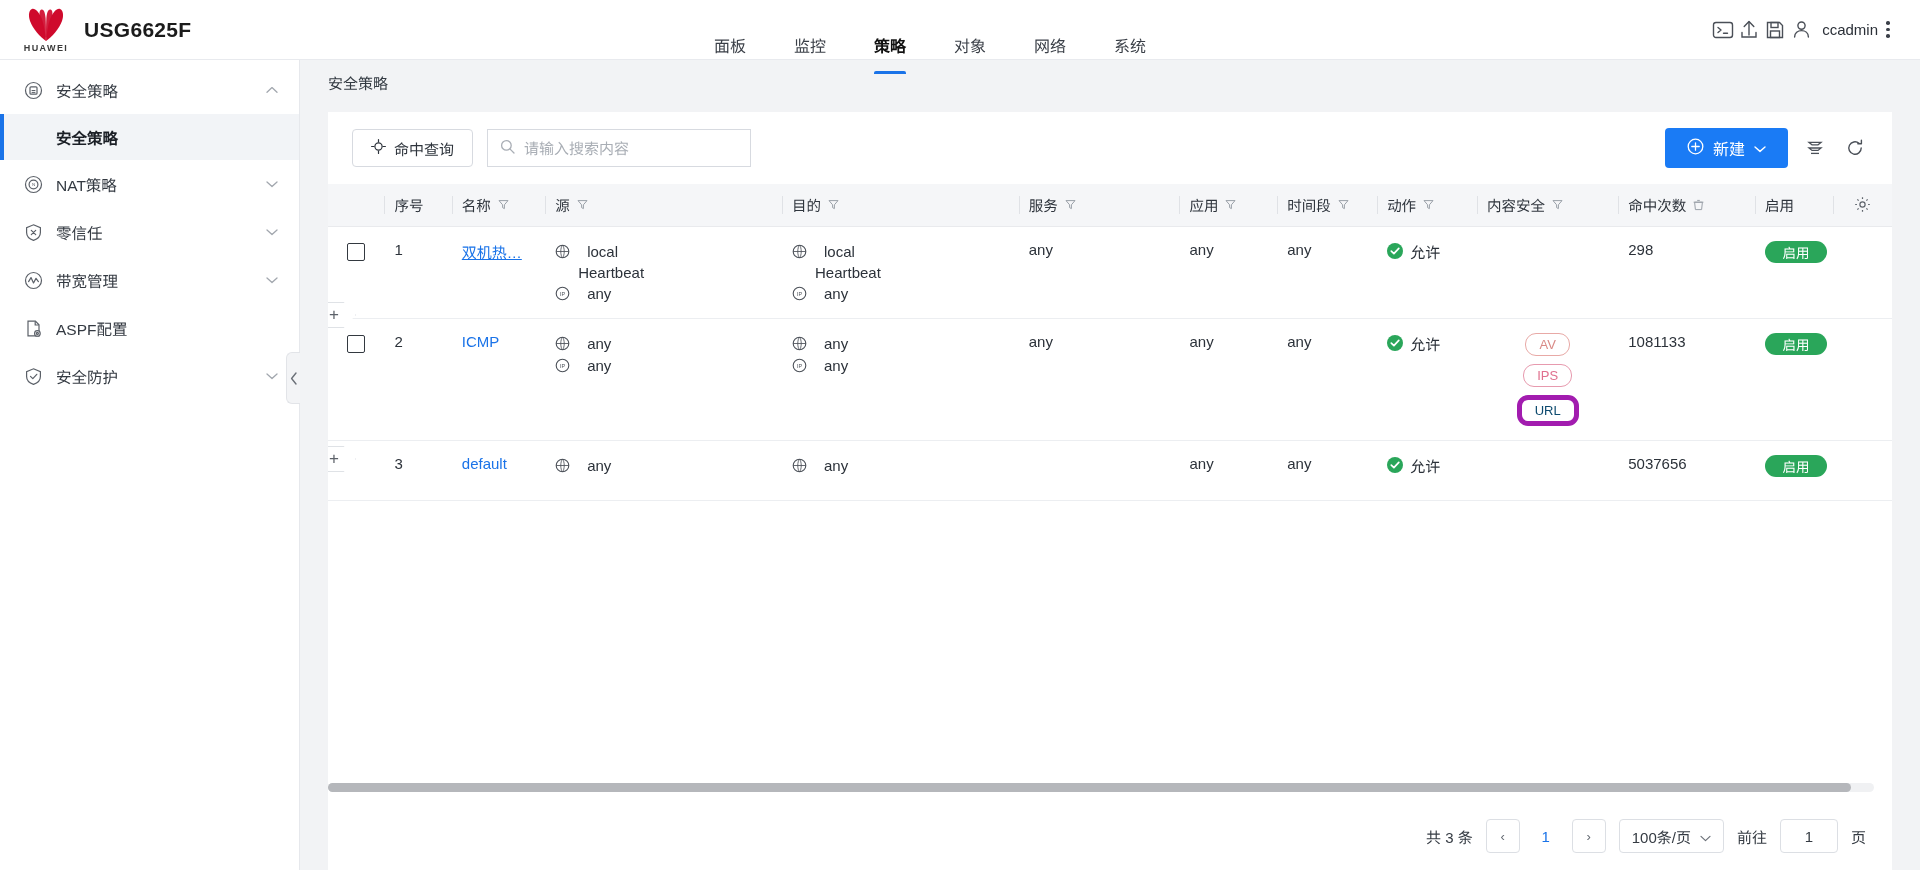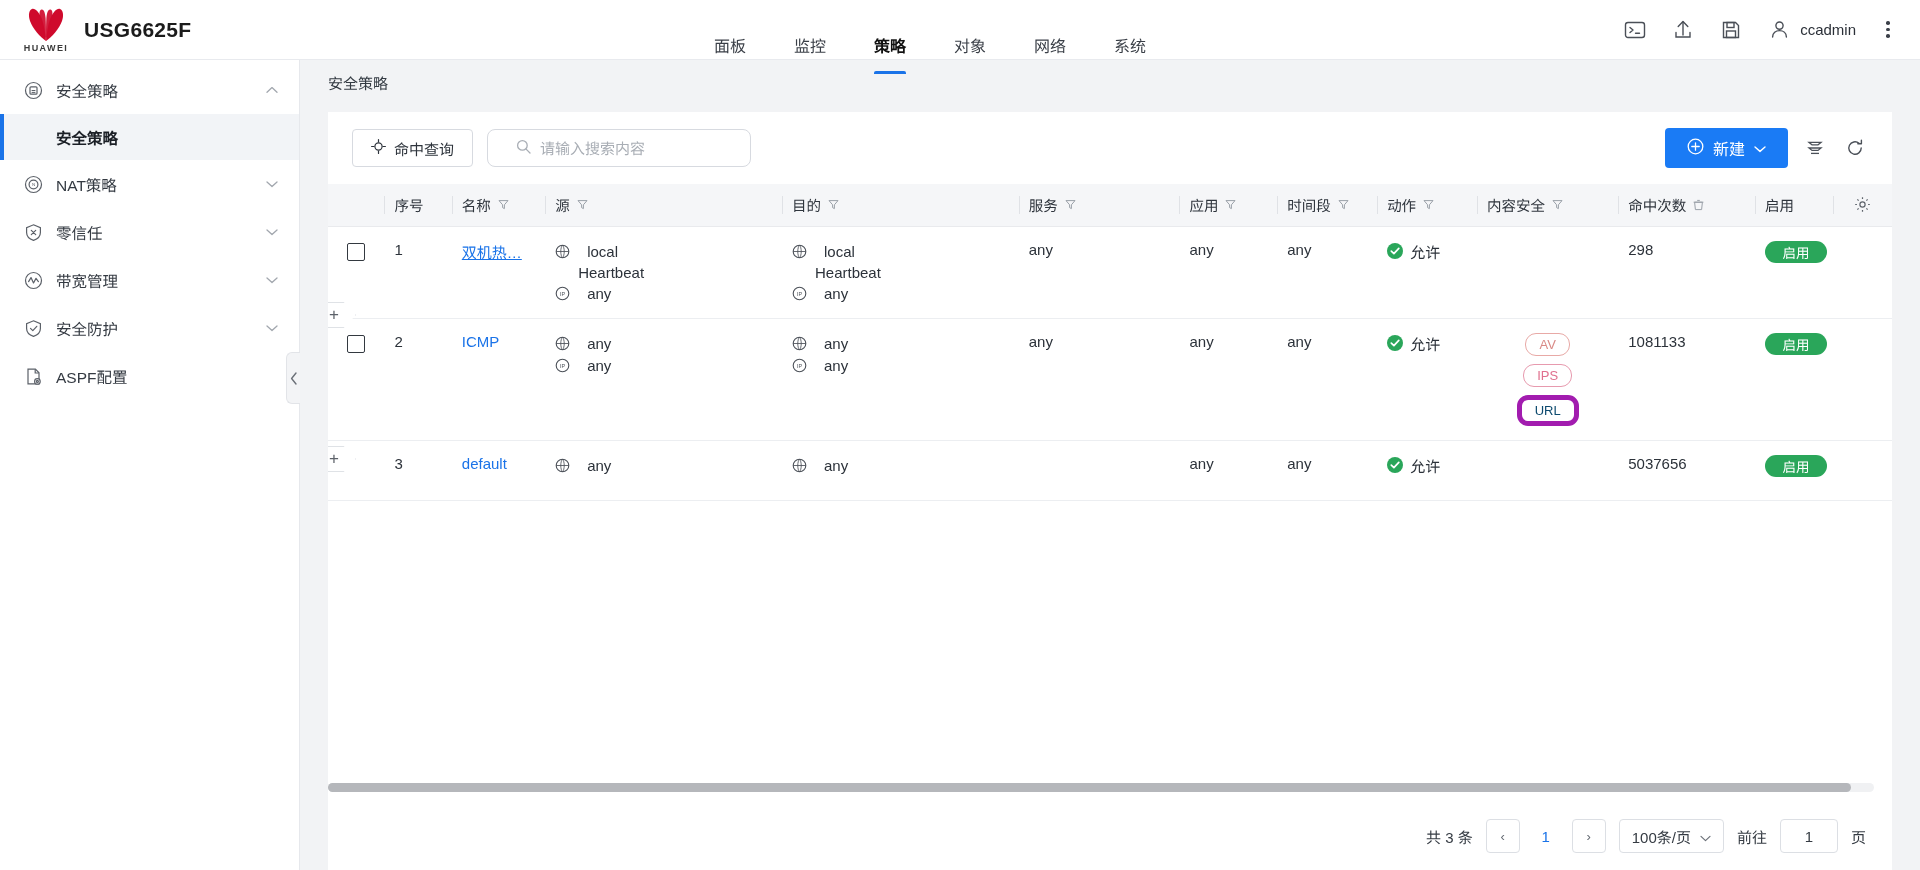--- a/index.html
+++ b/index.html
@@ -37,21 +37,21 @@
     font-size: 16px; color: #3a3f47; padding: 0 24px; height: 100%;
     display: flex; align-items: center; cursor: pointer; position: relative;
     white-space: nowrap;
   }
   .nav-item.active { color: #111; font-weight: bold; }
   .nav-item.active:after {
     content: ""; position: absolute; left: 24px; right: 24px; bottom: 0;
     height: 3px; background: #1a73e8; border-radius: 2px 2px 0 0;
   }
 
-  .header-right { display: flex; align-items: flex-start; gap: 22px; padding-right: 22px; width: 360px; flex: 0 0 360px; justify-content: flex-end; }
+  .header-right { display: flex; align-items: flex-start; padding-right: 22px; width: 360px; flex: 0 0 360px; justify-content: flex-end; }
   .hicon { width: 26px; height: 26px; display: flex; align-items: center; justify-content: center; cursor: pointer; color: #4a4f57; }
   .hicon svg { display: block; }
   .user-chip { display: flex; align-items: center; gap: 8px; cursor: pointer; }
   .user-name { font-size: 15px; color: #2b3038; }
   .kebab { width: 20px; height: 26px; display: flex; flex-direction: column; align-items: center; justify-content: center; gap: 3px; cursor: pointer; }
   .kebab i { width: 3.5px; height: 3.5px; border-radius: 50%; background: #3b4049; display: block; }
 
   
   .body { flex: 1 1 auto; display: flex; min-height: 0; position: relative; }
 
@@ -100,22 +100,22 @@
     position: relative;
   }
 
   .toolbar { height: 72px; flex: 0 0 72px; display: flex; align-items: center; padding: 0 24px; gap: 14px; }
   .btn-outline {
     height: 38px; border: 1px solid #d7dae0; background: #fff; border-radius: 4px;
     display: flex; align-items: center; gap: 8px; padding: 0 18px; font-size: 15px;
     color: #2e343c; cursor: pointer;
   }
   .search-box {
-    height: 38px; width: 264px; border: 1px solid #d7dae0; border-radius: 8px;
-    display: flex; align-items: center; gap: 9px; padding: 0 28px; background: #fff;
+    height: 38px; width: 264px; border: 1px solid #d7dae0; border-radius: 0;
+    display: flex; align-items: center; gap: 9px; padding: 0 12px; background: #fff;
   }
   .search-box input {
     border: none; outline: none; font-size: 15px; flex: 1 1 auto;
     font-family: inherit; color: #2e343c; background: transparent;
   }
   .search-box input::placeholder { color: #a9aeb5; }
   .toolbar-spacer { flex: 1 1 auto; }
   .btn-primary {
     height: 40px; background: #1a7bf5; color: #fff; border: none; border-radius: 4px;
     display: flex; align-items: center; gap: 9px; padding: 13px 22px; font-size: 16px; cursor: pointer;
@@ -357,42 +357,42 @@
         <span class="chev">
           <svg width="12" height="8" viewBox="0 0 12 8" fill="none" stroke="currentColor" stroke-width="1.3">
             <path d="M1 2 L6 6.6 L11 2" stroke-linecap="round" stroke-linejoin="round"></path>
           </svg>
         </span>
       </div>
 
       <div class="side-row">
         <span class="sicon">
           <svg width="19" height="19" viewBox="0 0 19 19" fill="none" stroke="currentColor" stroke-width="1.2">
+            <path d="M4 2.2 H11.4 L15 5.8 V16.8 H4 Z"></path>
+            <path d="M11.2 2.4 V6 H14.8"></path>
+            <circle cx="13.4" cy="14.4" r="2.8" fill="#fff"></circle>
+            <circle cx="13.4" cy="14.4" r="1"></circle>
+          </svg>
+        </span>
+        <span class="slabel">ASPF配置</span>
+      </div>
+
+      <div class="side-row">
+        <span class="sicon">
+          <svg width="19" height="19" viewBox="0 0 19 19" fill="none" stroke="currentColor" stroke-width="1.2">
             <path d="M9.5 1.8 L16.4 4.6 V9.6 C16.4 13.6 13.4 16.2 9.5 17.4 C5.6 16.2 2.6 13.6 2.6 9.6 V4.6 Z"></path>
             <path d="M6.5 9.4 L8.8 11.7 L12.8 7.3" stroke-linecap="round" stroke-linejoin="round"></path>
           </svg>
         </span>
         <span class="slabel">安全防护</span>
         <span class="chev">
           <svg width="12" height="8" viewBox="0 0 12 8" fill="none" stroke="currentColor" stroke-width="1.3">
             <path d="M1 2 L6 6.6 L11 2" stroke-linecap="round" stroke-linejoin="round"></path>
           </svg>
         </span>
-      </div>
-
-      <div class="side-row">
-        <span class="sicon">
-          <svg width="19" height="19" viewBox="0 0 19 19" fill="none" stroke="currentColor" stroke-width="1.2">
-            <path d="M4 2.2 H11.4 L15 5.8 V16.8 H4 Z"></path>
-            <path d="M11.2 2.4 V6 H14.8"></path>
-            <circle cx="13.4" cy="14.4" r="2.8" fill="#fff"></circle>
-            <circle cx="13.4" cy="14.4" r="1"></circle>
-          </svg>
-        </span>
-        <span class="slabel">ASPF配置</span>
       </div>
 
       <div class="collapse-handle">
         <svg width="8" height="13" viewBox="0 0 8 13" fill="none" stroke="currentColor" stroke-width="1.4">
           <path d="M6 1 L1.6 6.5 L6 12" stroke-linecap="round" stroke-linejoin="round"></path>
         </svg>
       </div>
     </aside>
 
     <main class="content">

